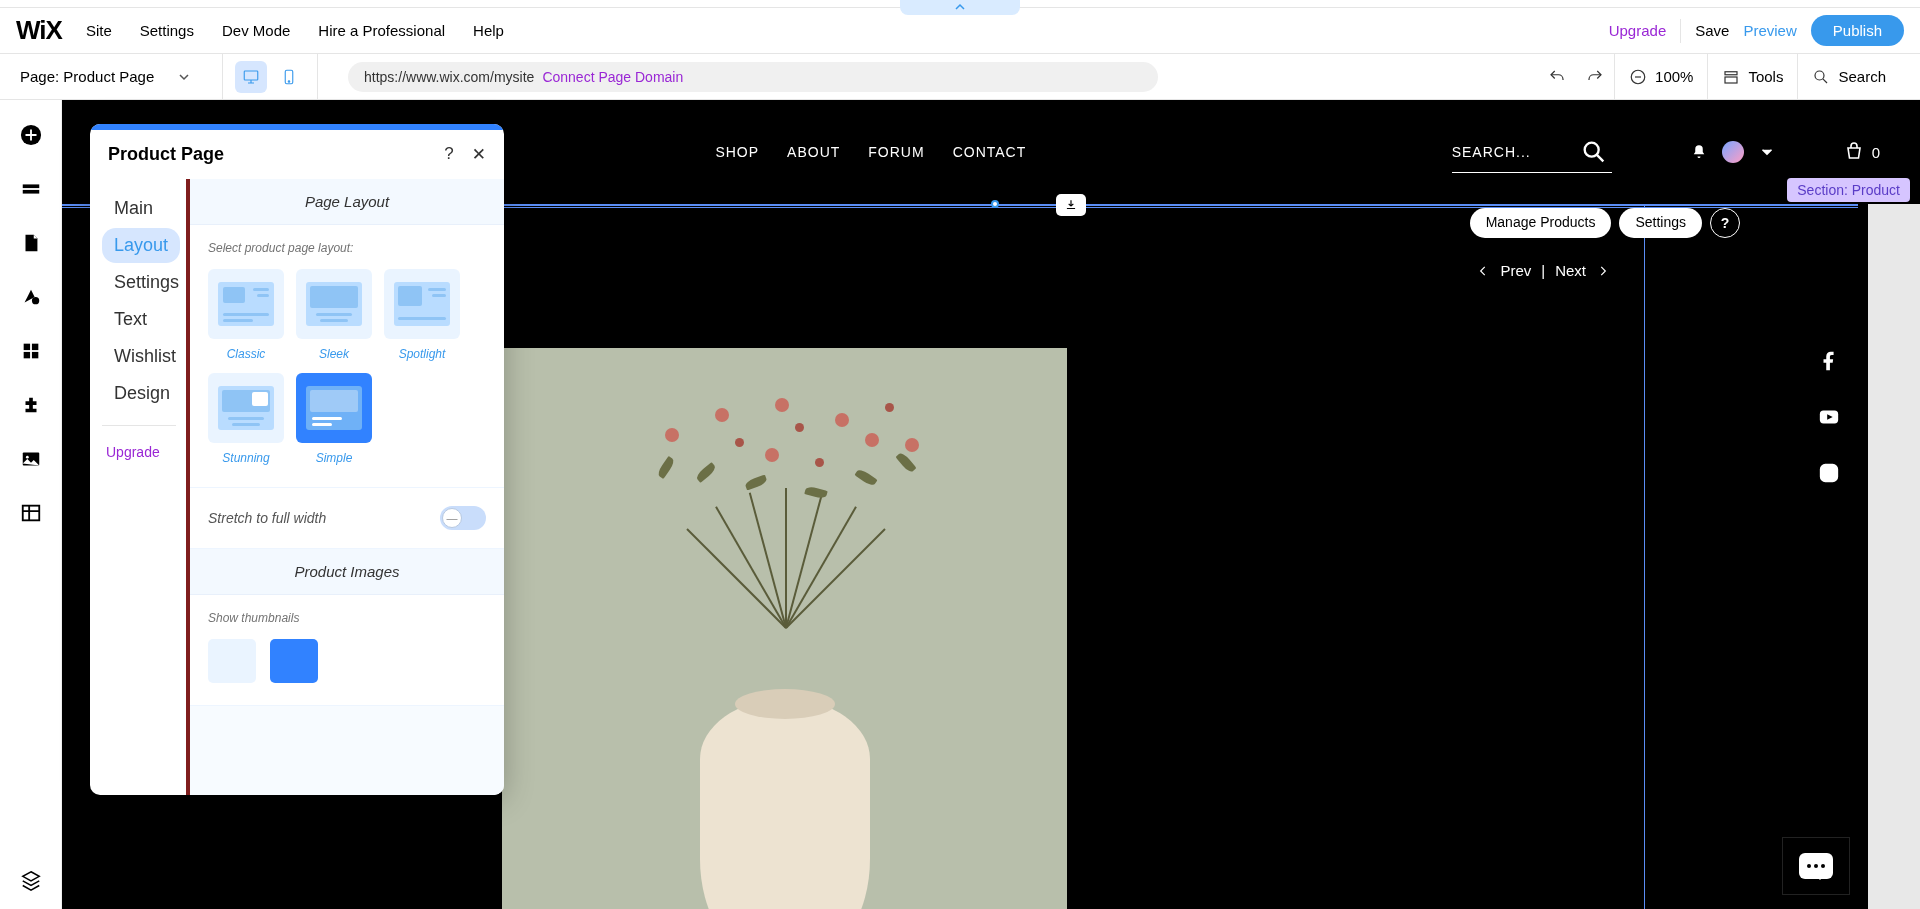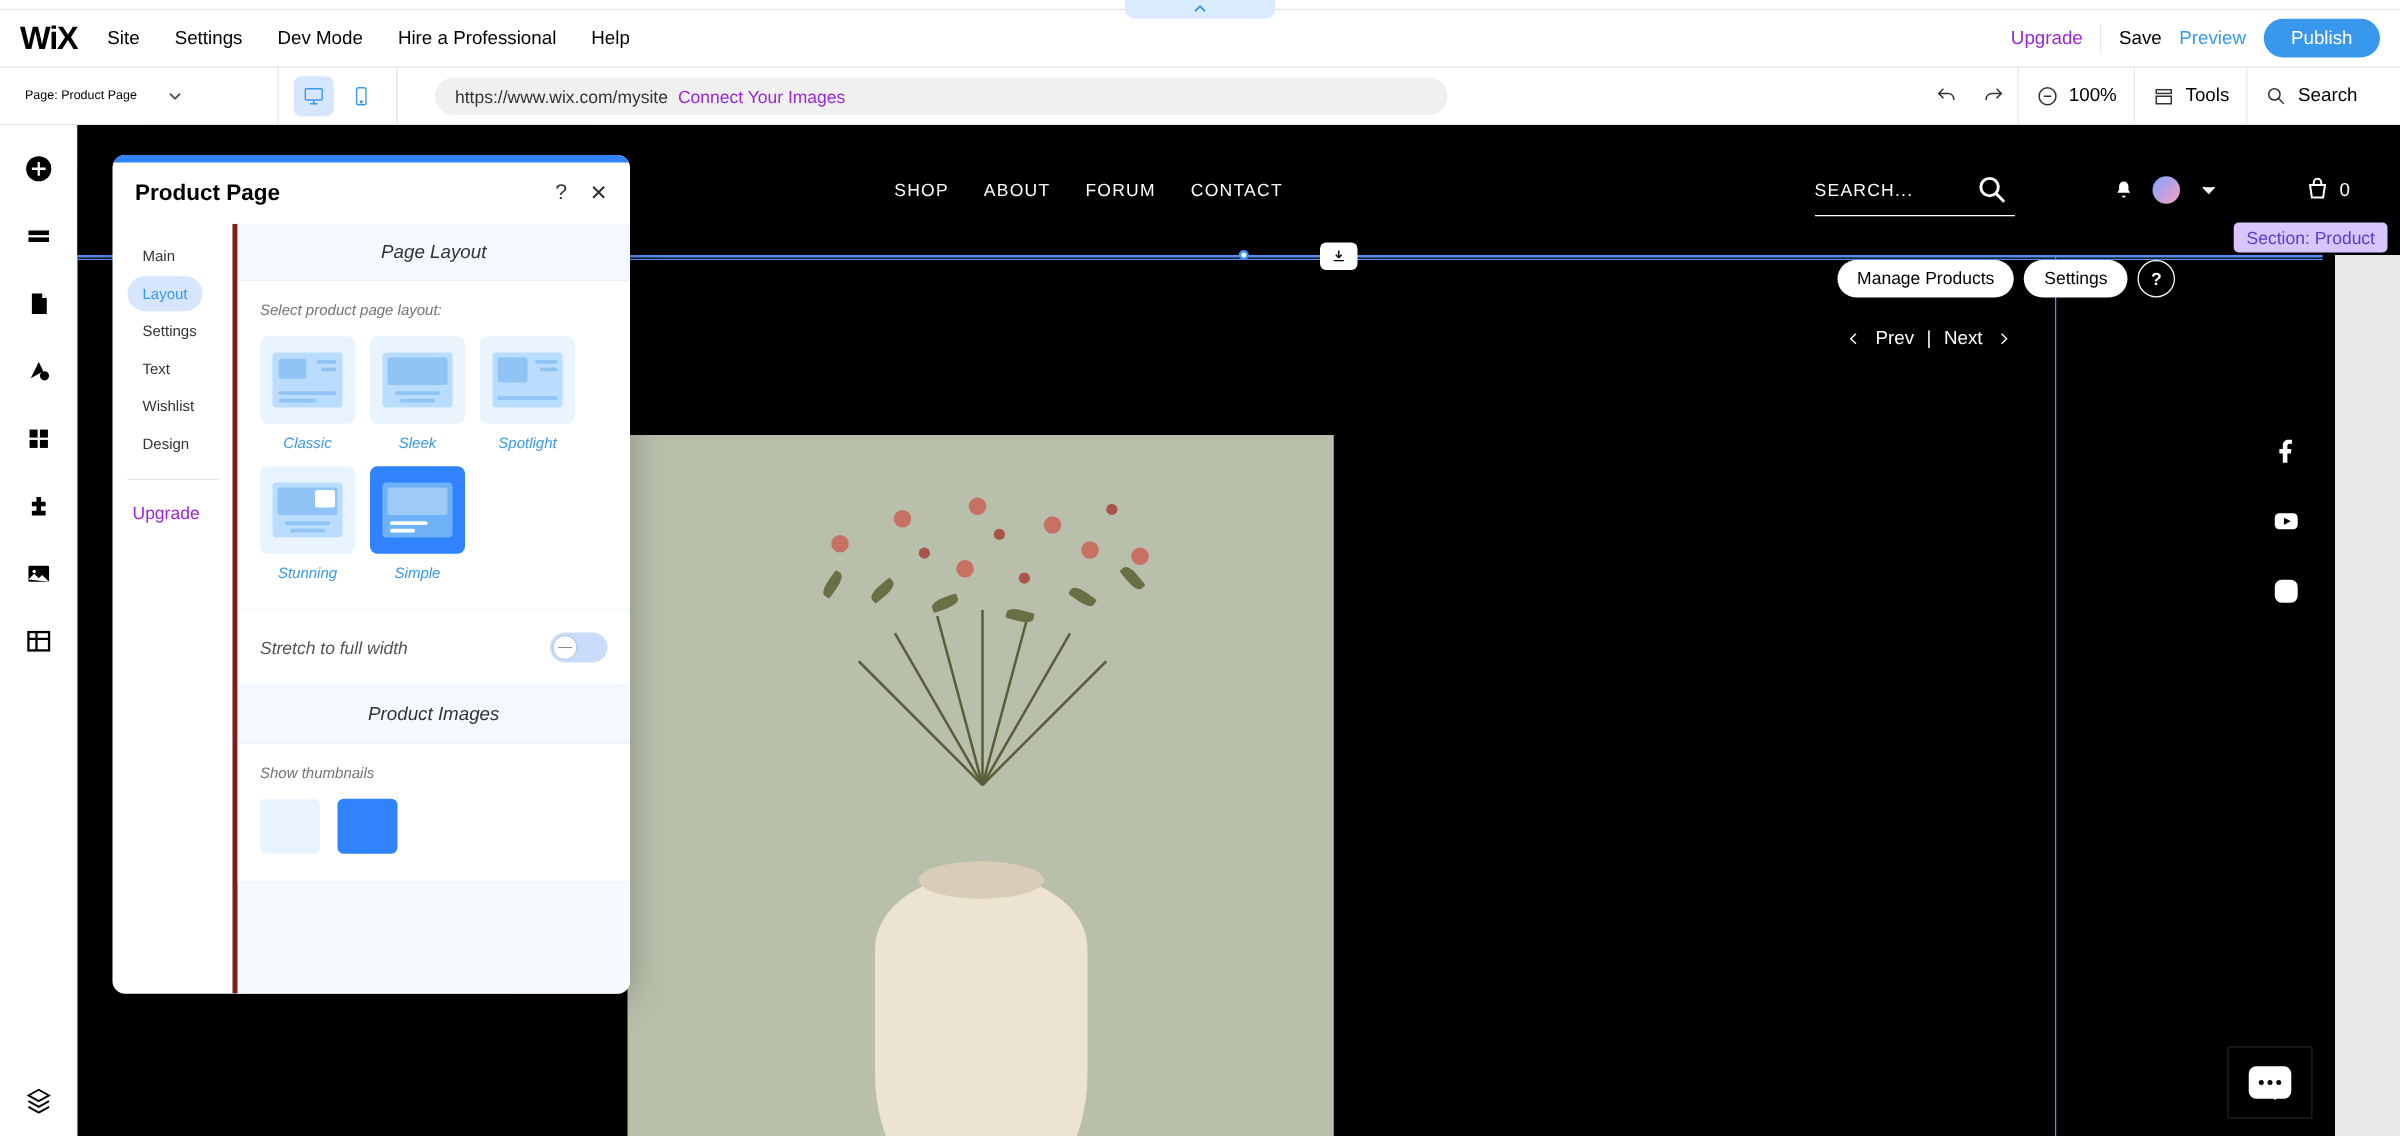--- a/index.html
+++ b/index.html
@@ -16,21 +16,21 @@
 .menu-item { font-size:15px; color:#000; margin-right:28px; cursor:pointer; }
 .menu-right { margin-left:auto; display:flex; align-items:center; gap:14px; }
 .upgrade-link { color:#9a27d5; font-size:15px; }
 .vr { width:1px; height:24px; background:#e5e5e5; }
 .save-link { color:#000; font-size:15px; }
 .preview-link { color:#3899ec; font-size:15px; }
 .publish-btn { background:#3899ec; color:#fff; padding:7px 22px; border-radius:20px; font-size:15px; }
 
 
 .toolbar { height:46px; border-bottom:1px solid #e5e5e5; display:flex; align-items:center; padding:0 20px; }
-.page-selector { display:flex; align-items:center; gap:24px; font-size:10px; min-width:190px; }
+.page-selector { display:flex; align-items:center; gap:24px; font-size:15px; min-width:190px; }
 .tb-sep { width:1px; height:45px; background:#e5e5e5; margin:0 12px; }
 .device-btns { display:flex; gap:6px; }
 .device-btn { width:32px; height:32px; border-radius:6px; display:flex; align-items:center; justify-content:center; cursor:pointer; }
 .device-btn.active { background:#d6e6fe; }
 .device-btn svg { width:18px; height:18px; stroke:#3899ec; fill:none; stroke-width:1.5; }
 .url-pill { flex:1; max-width:810px; margin:0 18px; background:#f0f0f0; border-radius:18px; padding:7px 16px; font-size:14px; display:flex; gap:8px; }
 .url-text { color:#333; }
 .url-connect { color:#9a27d5; }
 .tb-right { margin-left:auto; display:flex; align-items:center; height:100%; }
 .tb-icon { display:flex; align-items:center; justify-content:center; height:100%; padding:0 10px; cursor:pointer; }
@@ -97,21 +97,21 @@
 
 
 .panel { position:absolute; top:24px; left:28px; width:414px; height:671px; background:#fff; border-radius:10px; box-shadow:0 4px 30px rgba(0,0,0,0.25); overflow:hidden; z-index:20; display:flex; flex-direction:column; }
 .panel-top-stripe { height:6px; background:#3182ff; }
 .panel-header { display:flex; align-items:center; padding:14px 18px; }
 .panel-title { font-size:18px; font-weight:600; }
 .panel-hdr-icons { margin-left:auto; display:flex; gap:18px; }
 .panel-hdr-icons span { color:#333; font-size:17px; cursor:pointer; }
 .panel-body { flex:1; display:flex; overflow:hidden; }
 .panel-sidebar { width:96px; padding:12px 0 0 12px; }
-.ps-item { font-size:12px; color:#333; padding:7px 12px; border-radius:14px; cursor:pointer; margin-bottom:2px; display:inline-block;text-align:right; }
+.ps-item { font-size:18px; color:#333; padding:7px 12px; border-radius:14px; cursor:pointer; margin-bottom:2px; display:inline-block;text-align:right; }
 .ps-item.active { background:#d6e6fe; color:#3899ec; }
 .ps-divider { height:1px; background:#e5e5e5; margin:12px 10px 12px 0; }
 .ps-upgrade { color:#9a27d5; font-size:14px; padding:6px 4px; cursor:pointer; }
 .panel-content { flex:1; background:#f7fbff; border-left:4px solid #7f1d1d; overflow-y:auto;font-style:italic; }
 .section-hdr { text-align:center; padding:14px 0; font-size:15px; color:#333; border-bottom:1px solid #e8f0fb; background:#f3f9ff; }
 .section-body { padding:16px 18px 22px; background:#fff; border-bottom:1px solid #edf5ff; }
 .sel-label { font-size:12px; color:#737373; margin-bottom:14px; }
 .layout-grid { display:flex; flex-wrap:wrap; gap:12px; }
 .layout-card { width:76px; text-align:center; cursor:pointer; }
 .layout-thumb { width:76px; height:70px; background:#eaf4ff; border-radius:6px; display:flex; align-items:center; justify-content:center; }
@@ -171,21 +171,21 @@
     <div class="device-btn">
       <svg viewBox="0 0 24 24">
           <rect x="7" y="3" width="10" height="18" rx="2"></rect>
           <circle cx="12" cy="18" r="1" fill="#3899ec"></circle>
         </svg>
     </div>
   </div>
   <div class="tb-sep"></div>
   <div class="url-pill">
     <span class="url-text">https://www.wix.com/mysite</span>
-    <span class="url-connect">Connect Your Images</span>
+    <span class="url-connect">Connect Page Domain</span>
   </div>
   <div class="tb-right">
     <div class="tb-icon">
         <svg viewBox="0 0 24 24">
           <path d="M9 14 4 9l5-5"></path>
           <path d="M4 9h10a6 6 0 016 6v1"></path>
         </svg>
       </div>
     <div class="tb-icon">
         <svg viewBox="0 0 24 24">

